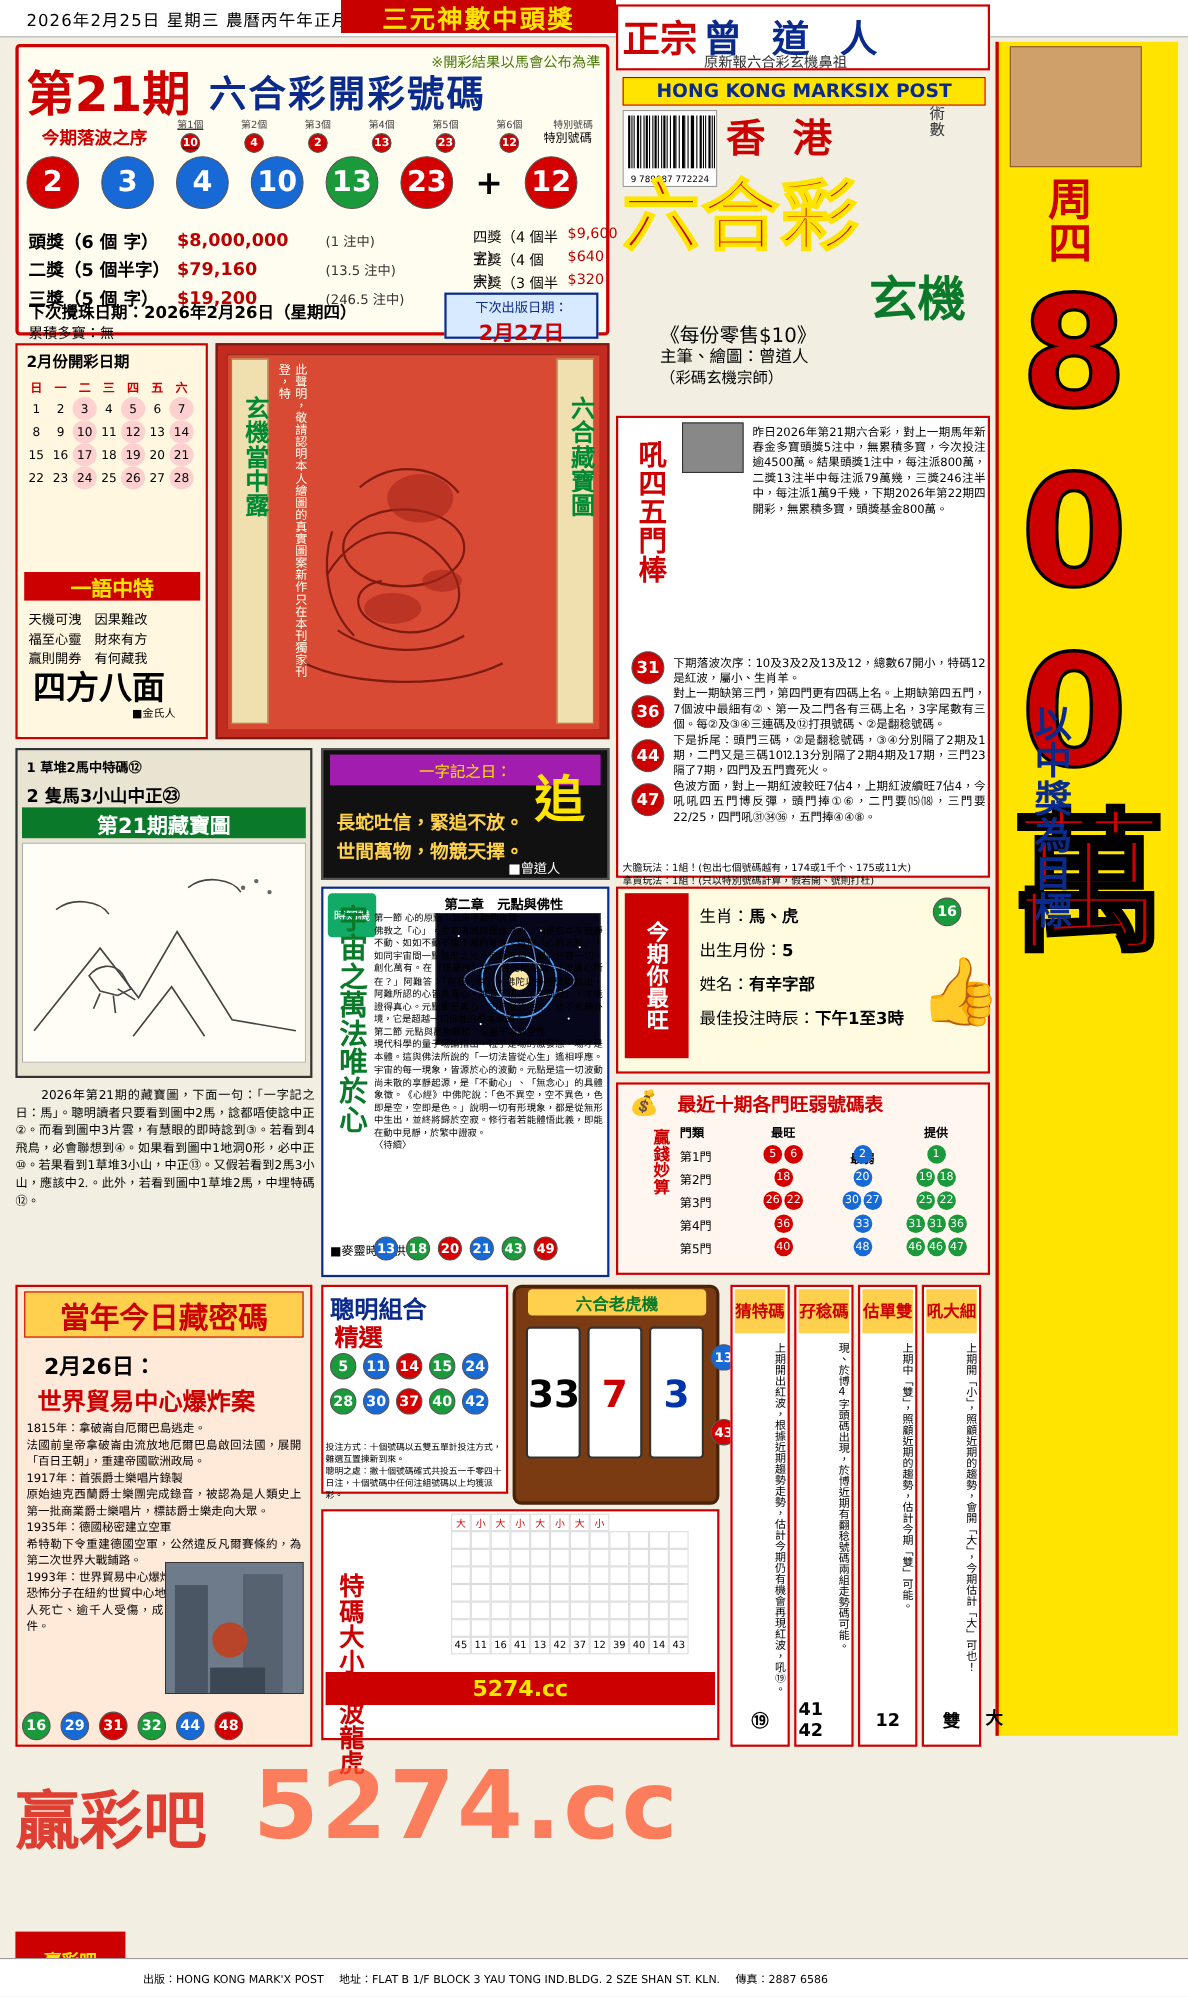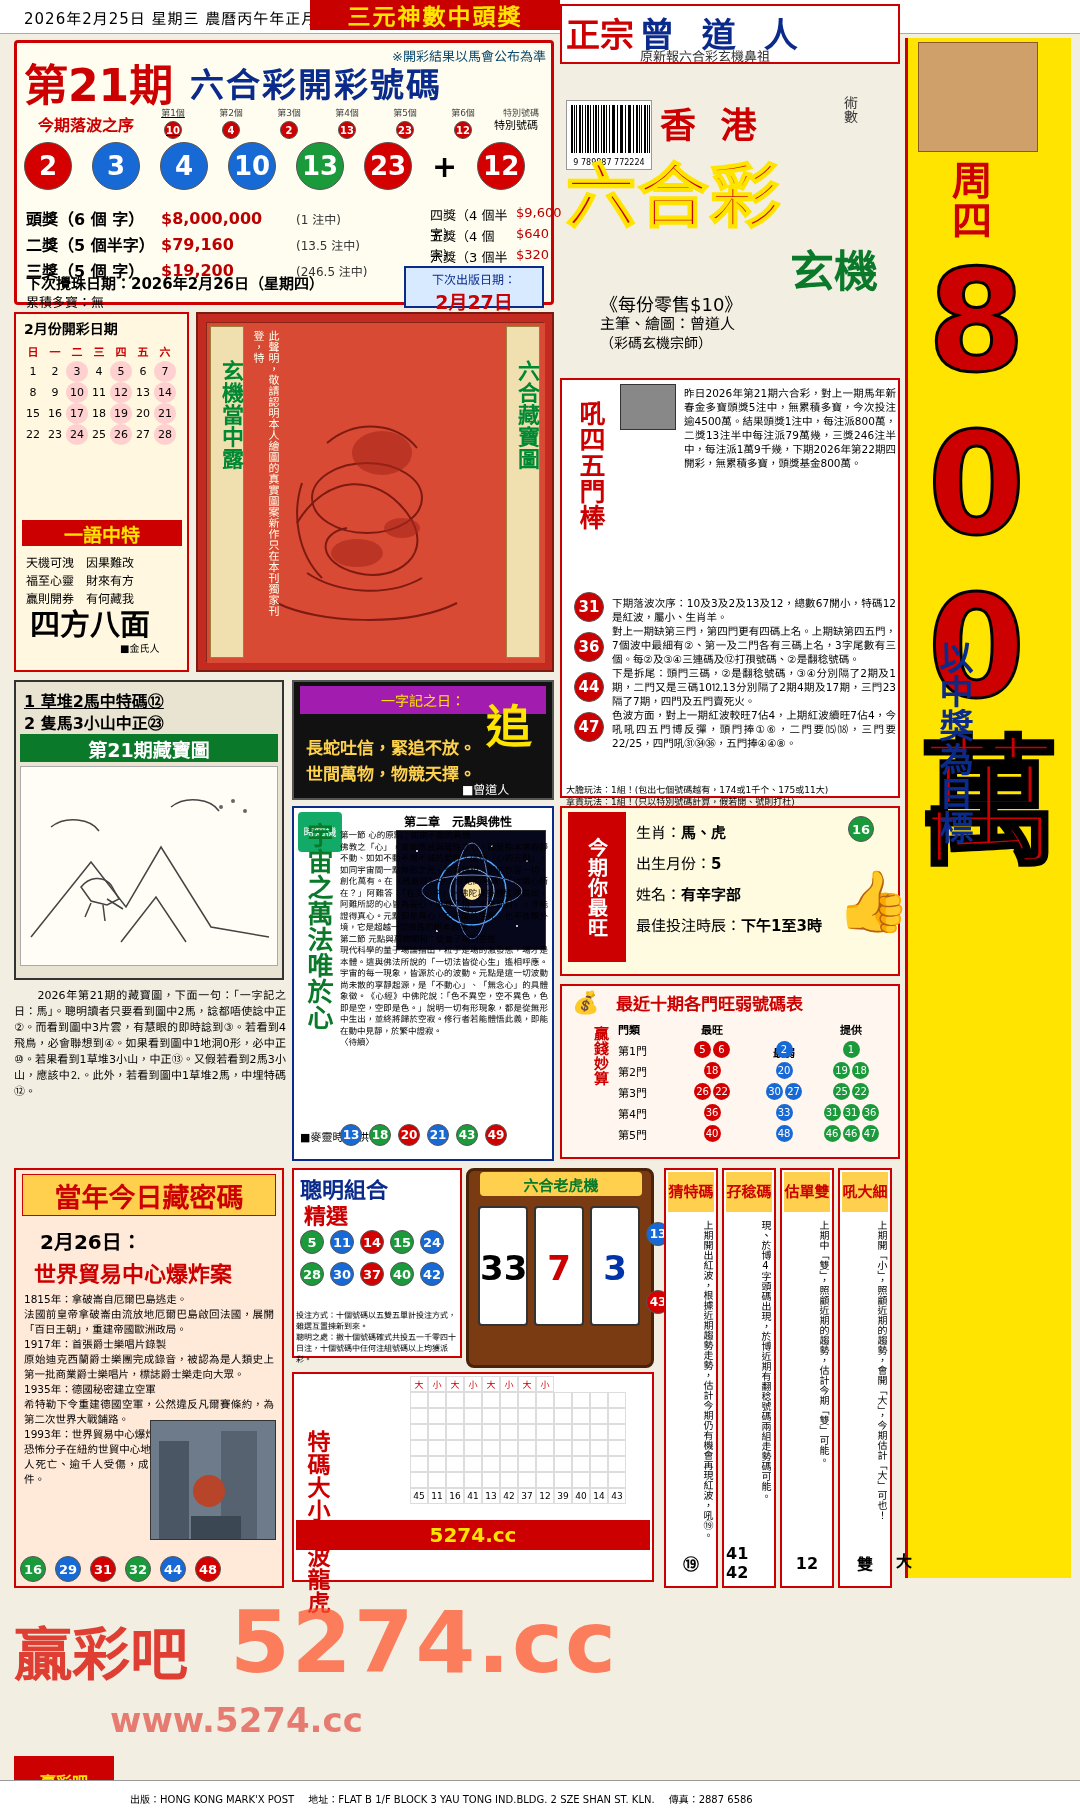--- a/index.html
+++ b/index.html
@@ -27,21 +27,21 @@
   
   #topbar { left:0; top:0; width:1080px; height:34px; background:#fff; border-bottom:1px solid #aaa; }
   #topdate { left:24px; top:7px; font-size:15px; letter-spacing:1px; }
   #topbanner { left:310px; top:0px; width:250px; height:30px; background:#c90000; color:#ffe400;
                font-size:23px; font-weight:bold; display:flex; align-items:center; justify-content:center; letter-spacing:2px;}
 
   
   #resultbox { left:14px; top:40px; width:540px; height:265px; border:3px solid #c00; background:#fffdf0; border-radius:4px;}
   #issue { left:24px; top:50px; font-size:44px; font-weight:bold; color:#c00; }
   #issueSub { left:190px; top:58px; font-size:34px; font-weight:bold; color:#0a2a8c; letter-spacing:2px;}
-  #noteTop { left:392px; top:46px; font-size:13px; color:#0c4a6e;}
+  #noteTop { left:392px; top:46px; font-size:13px; color:#4d7c0f;}
   #wave { left:38px; top:112px; font-size:16px; color:#c00; font-weight:bold;}
   #prizeTable { left:26px; top:205px; width:410px; font-size:16px;}
   .prow { display:flex; align-items:center; height:26px; }
   .pname { width:135px; font-weight:bold;}
   .pval { width:135px; color:#b00; font-weight:bold;}
   .pnote { font-size:12px; color:#333;}
   #rightPrizes { left:430px; top:205px; font-size:13px; }
   .rprow { height:21px; display:flex; }
   .rpn { width:86px; }
   .rpv { color:#b00; }
@@ -104,21 +104,21 @@
   #houPhoto { left:620px; top:384px; width:56px; height:46px; background:#888; border:1px solid #333;}
   #houTitle { left:572px; top:400px; font-size:26px; font-weight:bold; color:#c00;}
   #houText  { left:684px; top:386px; width:212px; font-size:10.5px; line-height:14px; text-align:justify;}
   #houBalls { left:574px; top:592px; }
   .hball { width:30px; height:30px; font-size:15px; background:#c00; margin-bottom:8px;}
   #houText2 { left:612px; top:596px; width:284px; font-size:10.5px; line-height:14px; text-align:justify;}
   #houFoot { left:566px; top:784px; width:330px; font-size:9px; line-height:12px;}
 
   
   #treasure { left:14px; top:680px; width:270px; height:300px; background:#e9e4d2; border:2px solid #333;}
-  #tLine1 { left:24px; top:688px; font-size:16px; font-weight:bold;text-decoration:underline;}
+  #tLine1 { left:24px; top:688px; font-size:12px; font-weight:bold;}
   #tLine2 { left:24px; top:710px; font-size:16px; font-weight:bold;}
   #tBanner{ left:20px; top:734px; width:258px; height:28px; background:#0a7a2a; color:#fff;
             font-size:19px; font-weight:bold; display:flex; align-items:center; justify-content:center;}
   #tArt   { left:20px; top:766px; width:258px; height:200px; background:#fffdf5; border:1px solid #aaa; overflow:hidden;}
   #tText  { left:14px; top:988px; width:272px; font-size:11px; line-height:16px; text-align:justify;}
 
   
   #zhui { left:292px; top:680px; width:262px; height:120px; background:#111; border:2px solid #555;}
   #zhuiTop { left:300px; top:686px; width:246px; height:28px; background:#a21caf; color:#ffe400; font-size:14px;
              display:flex; align-items:center; justify-content:center;}
@@ -313,20 +313,21 @@
   <div class="abs" id="accum">累積多寶：無</div>
   <div class="abs" id="nextPub">
     <div style="font-size:12px; color:#0a2a8c; margin-top:2px;">下次出版日期：</div>
     <div style="font-size:19px; font-weight:bold; color:#c00;">2月27日</div>
   </div>
 
   <div class="abs" id="masthead"></div>
   <div class="abs" id="mhZheng">正宗</div>
   <div class="abs" id="mhName">曾 道 人</div>
   <div class="abs" id="mhSub">原新報六合彩玄機鼻祖</div>
+  <div class="abs" id="markpost">HONG KONG MARKSIX POST</div>
   <div class="abs" id="barcodeBox">
     <div id="barnum">9 789887 772224</div>
   <div class="barline" style="left: 4px; width: 2px;"></div>
       <div class="barline" style="left: 6.7px; width: 1px;"></div>
       <div class="barline" style="left: 9.4px; width: 1px;"></div>
       <div class="barline" style="left: 12.1px; width: 2px;"></div>
       <div class="barline" style="left: 14.8px; width: 1px;"></div>
       <div class="barline" style="left: 17.5px; width: 1px;"></div>
       <div class="barline" style="left: 20.2px; width: 2px;"></div>
       <div class="barline" style="left: 22.9px; width: 1px;"></div>
@@ -788,21 +789,20 @@
         <div class="bs-cell">39</div>
         <div class="bs-cell">40</div>
         <div class="bs-cell">14</div>
         <div class="bs-cell">43</div>
       </div>
     </div>
   <div class="abs" id="bsBanner">5274.cc</div>
 
   <div class="abs" id="wmTxt">5274.cc</div>
   <div class="abs" id="wmTxt2">贏彩吧</div>
-  <div class="abs" id="wmTxt3">www.5274.cc</div>
 
   <div class="abs" id="footLogo">贏彩吧</div>
   <div class="abs" id="footer">
     <span>出版：HONG KONG MARK'X POST</span>
     <span>地址：FLAT B 1/F BLOCK 3 YAU TONG IND.BLDG. 2 SZE SHAN ST. KLN.</span>
     <span>傳真：2887 6586</span>
   </div>
 
 </div>
 

